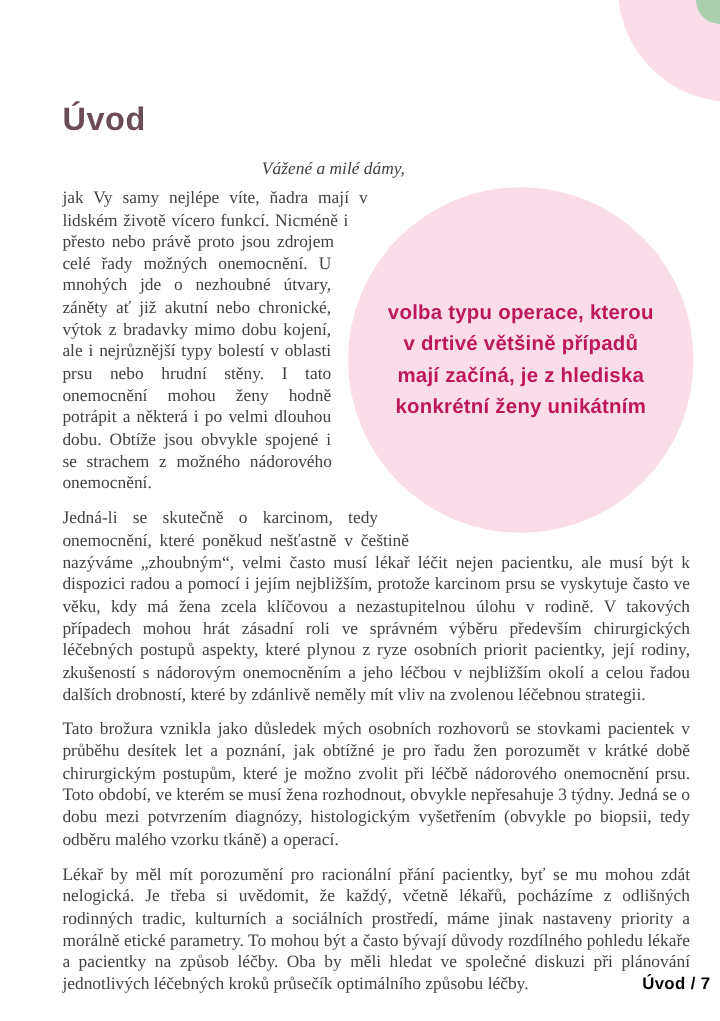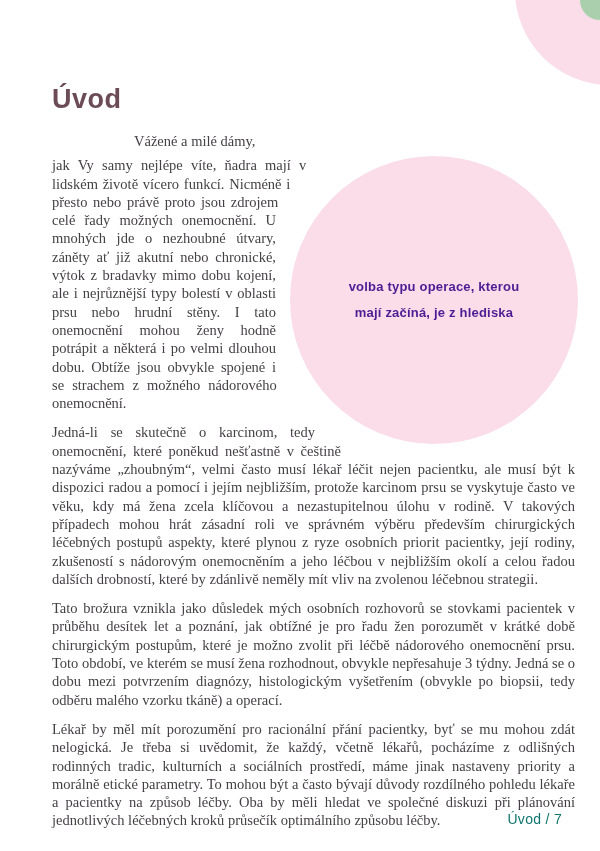--- a/index.html
+++ b/index.html
@@ -40,61 +40,63 @@
     border-radius:50%;
     background:#fadde8;
     shape-outside:circle(50% at 50% 50%);
     shape-margin:13px;
     display:flex; align-items:center; justify-content:center;
     text-align:center;
   }
   .callout-text {
     font-family:"Liberation Sans", sans-serif;
     font-weight:700;
-    font-size:13px;
+    font-size:17px;
     line-height:26px;
     letter-spacing:0.2px;
-    color:#4c1d95;
+    color:#be185d;
   }
   .callout-text span { display:block; }
   .body-copy p {
     margin:0 0 11px 0;
     font-size:14.5px;
     line-height:18.3px;
     color:#443f45;
     text-align:justify;
   }
-  .body-copy p.salutation { text-align:center; margin-bottom:6px; }
+  .body-copy p.salutation { text-align:right; margin-bottom:6px;font-style:italic; }
   .page-footer {
-    position:absolute; right:38px; bottom:24px;
+    position:absolute; right:8px; bottom:24px;
     font-family:"Liberation Sans", sans-serif;
-    font-weight:400;
+    font-weight:700;
     font-size:14px;
     letter-spacing:0.3px;
-    color:#0f766e;
+    color:#000000;
   }
 </style>
 </head>
 <body>
 
 <div class="page">
 
   <div class="decor-pink-tr"></div>
   <div class="decor-green-tr"></div>
 
   <div class="inner">
 
     <h1 class="title">Úvod</h1>
 
     <div class="body-copy">
 
       <div class="callout-circle">
         <div class="callout-text">
           <span>volba typu operace, kterou</span>
+          <span>v drtivé většině případů</span>
           <span>mají začíná, je z hlediska</span>
+          <span>konkrétní ženy unikátním</span>
         </div>
       </div>
 
       <p class="salutation">Vážené a milé dámy,</p>
       <p>jak Vy samy nejlépe víte, ňadra mají v lidském životě vícero funkcí. Nicméně i přesto nebo právě proto jsou zdrojem celé řady možných onemocnění. U mnohých jde o nezhoubné útvary, záněty ať již akutní nebo chronické, výtok z bradavky mimo dobu kojení, ale i nejrůznější typy bolestí v oblasti prsu nebo hrudní stěny. I tato onemocnění mohou ženy hodně potrápit a některá i po velmi dlouhou dobu. Obtíže jsou obvykle spojené i se strachem z možného nádorového onemocnění.</p>
       <p>Jedná-li se skutečně o karcinom, tedy onemocnění, které poněkud nešťastně v češtině nazýváme „zhoubným“, velmi často musí lékař léčit nejen pacientku, ale musí být k dispozici radou a pomocí i jejím nejbližším, protože karcinom prsu se vyskytuje často ve věku, kdy má žena zcela klíčovou a nezastupitelnou úlohu v rodině. V takových případech mohou hrát zásadní roli ve správném výběru především chirurgických léčebných postupů aspekty, které plynou z ryze osobních priorit pacientky, její rodiny, zkušeností s nádorovým onemocněním a jeho léčbou v nejbližším okolí a celou řadou dalších drobností, které by zdánlivě neměly mít vliv na zvolenou léčebnou strategii.</p>
       <p>Tato brožura vznikla jako důsledek mých osobních rozhovorů se stovkami pacientek v průběhu desítek let a poznání, jak obtížné je pro řadu žen porozumět v krátké době chirurgickým postupům, které je možno zvolit při léčbě nádorového onemocnění prsu. Toto období, ve kterém se musí žena rozhodnout, obvykle nepřesahuje 3 týdny. Jedná se o dobu mezi potvrzením diagnózy, histologickým vyšetřením (obvykle po biopsii, tedy odběru malého vzorku tkáně) a operací.</p>
       <p>Lékař by měl mít porozumění pro racionální přání pacientky, byť se mu mohou zdát nelogická. Je třeba si uvědomit, že každý, včetně lékařů, pocházíme z odlišných rodinných tradic, kulturních a sociálních prostředí, máme jinak nastaveny priority a morálně etické parametry. To mohou být a často bývají důvody rozdílného pohledu lékaře a pacientky na způsob léčby. Oba by měli hledat ve společné diskuzi při plánování jednotlivých léčebných kroků průsečík optimálního způsobu léčby.</p>
 
     </div>

